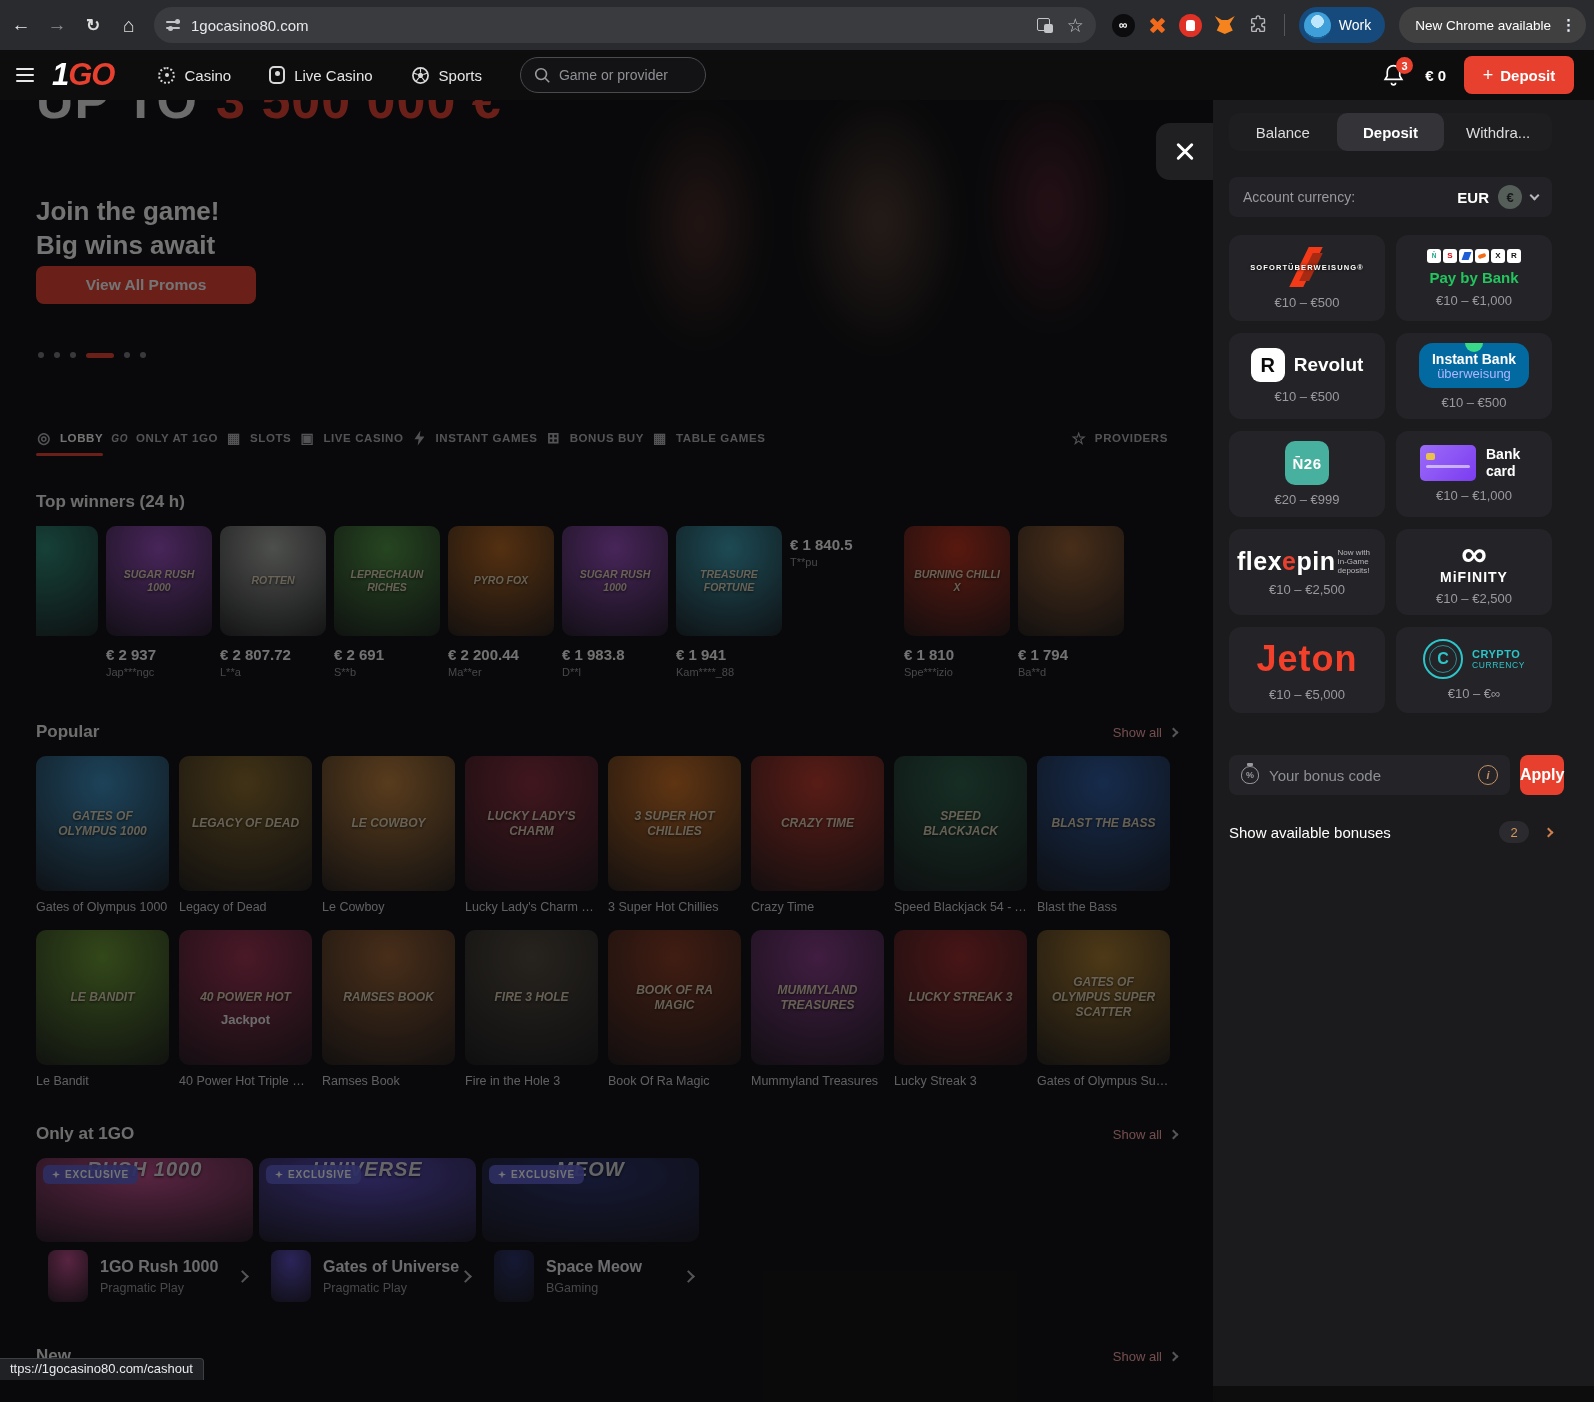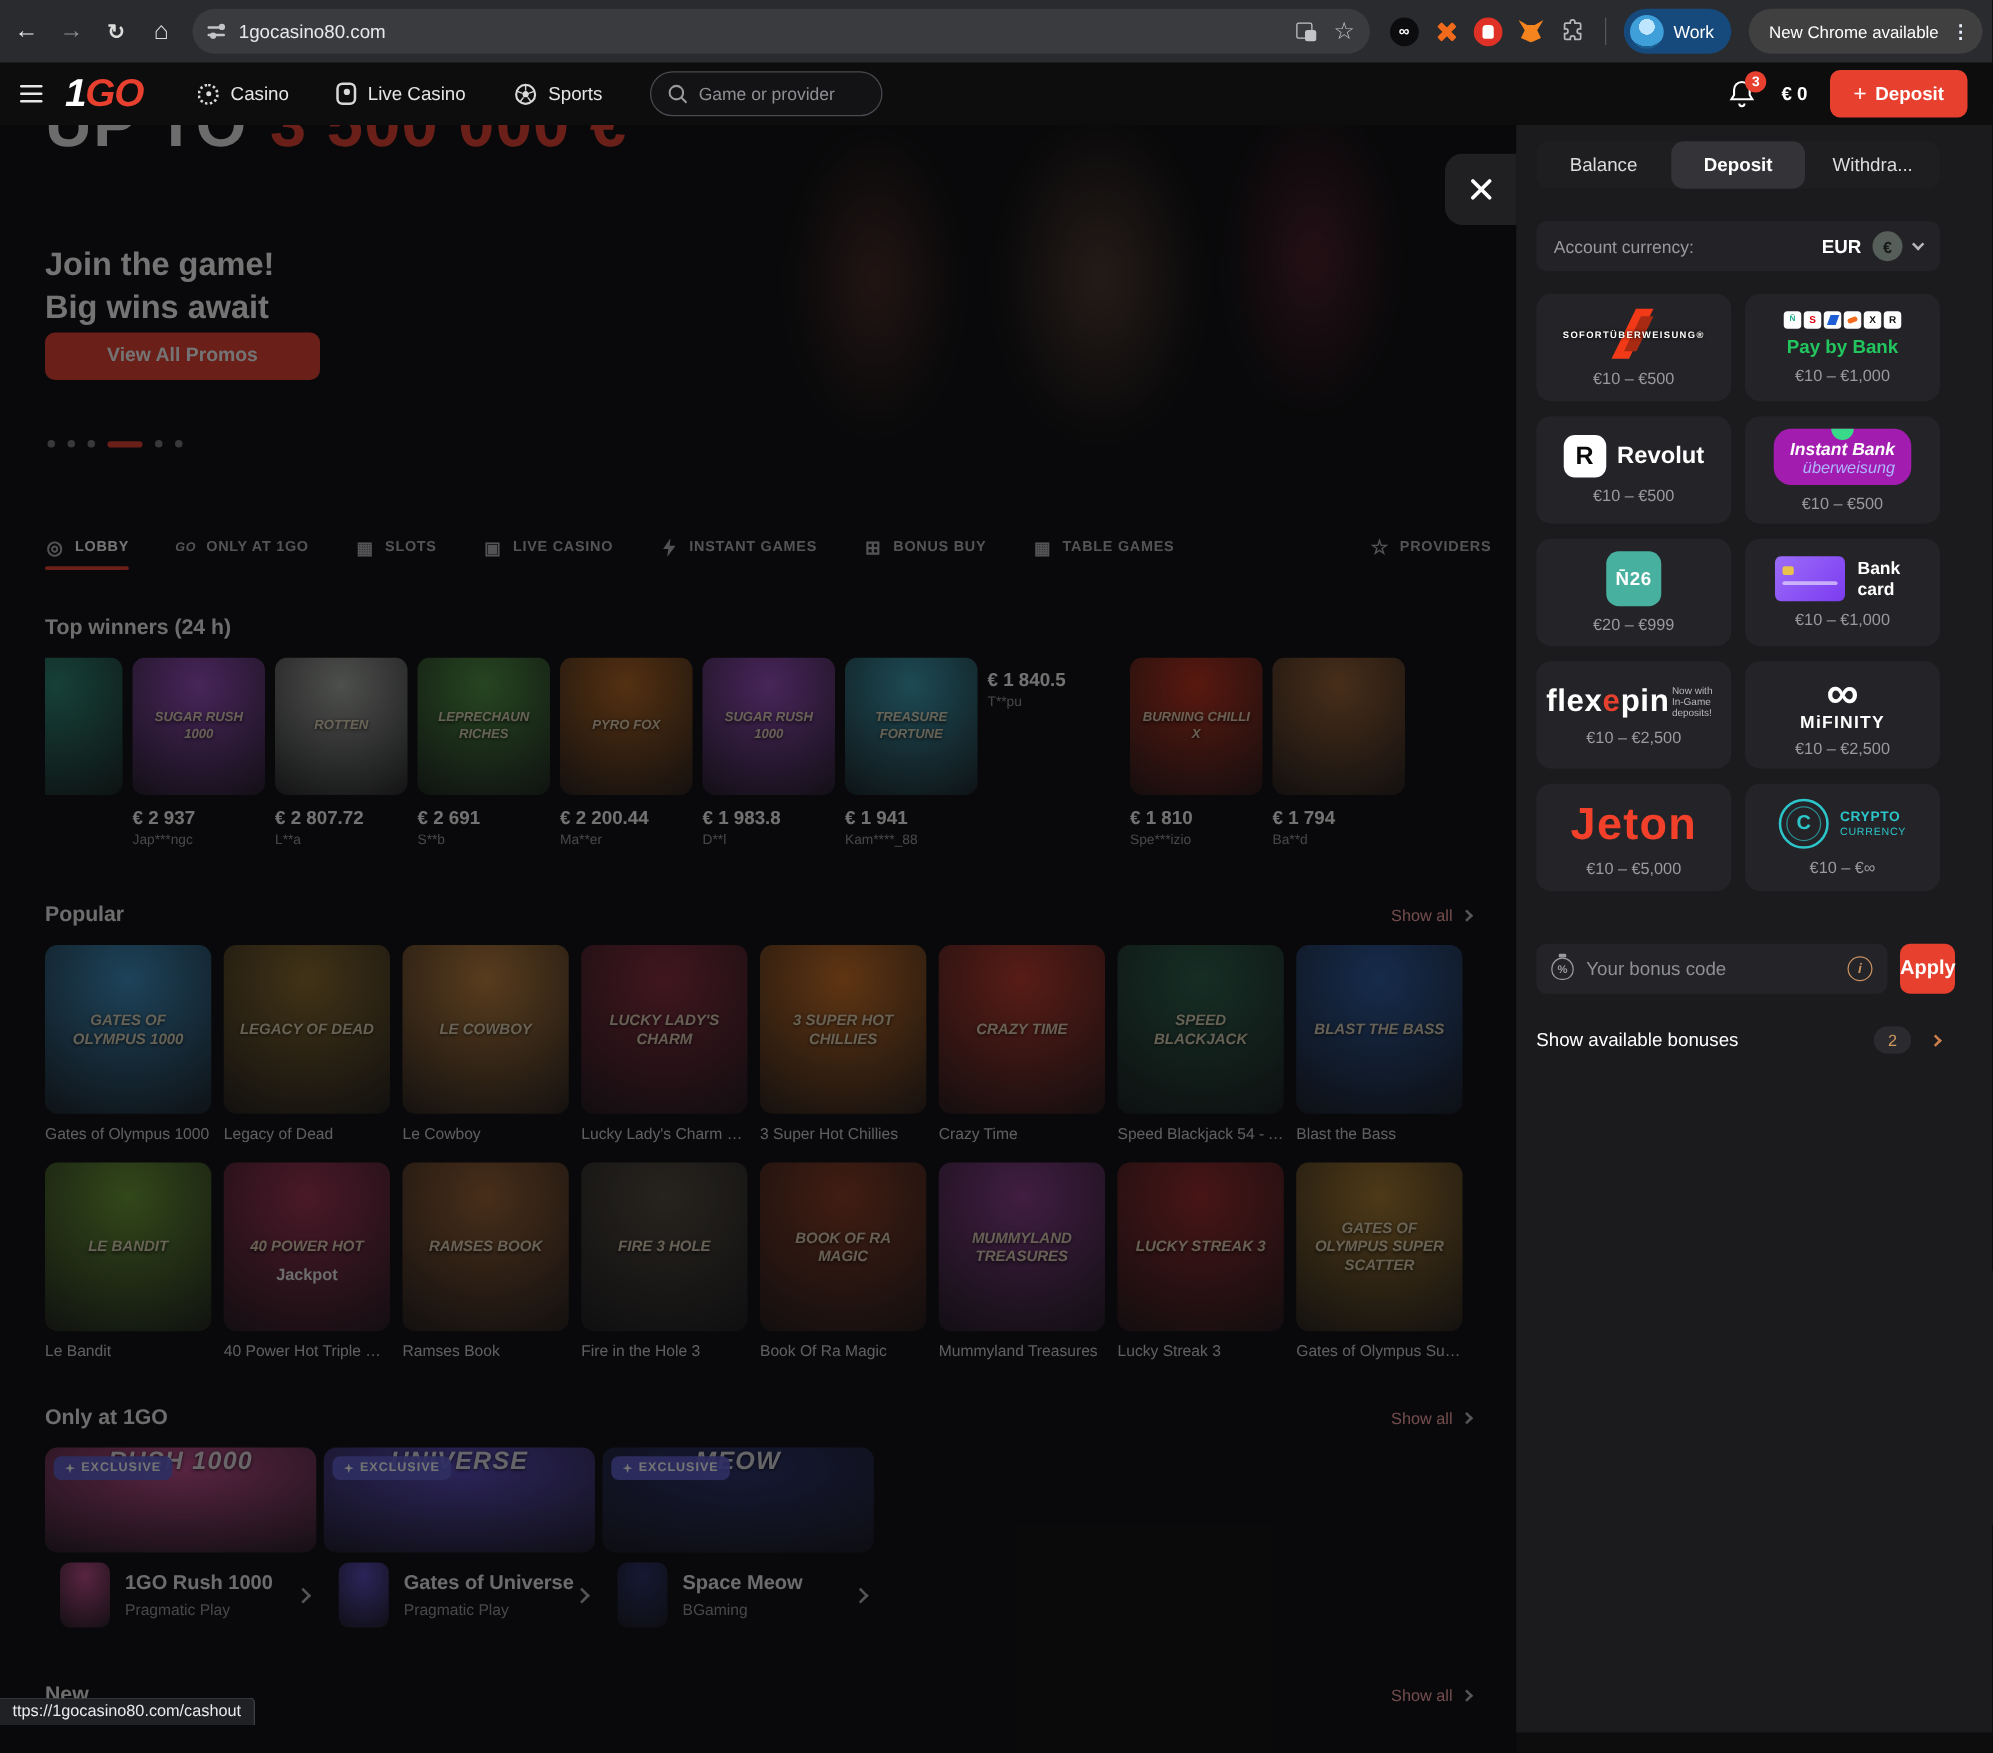--- a/index.html
+++ b/index.html
@@ -74,21 +74,21 @@
   .ph-white{color:rgba(255,255,255,0.92);margin-right:18px;}
   .ph-red{color:#e8402f;}
   .promo-line{position:absolute;left:36px;color:#fff;font-size:26px;font-weight:600;z-index:1;}
   .pl1{top:96px;}
   .pl2{top:130px;}
   .promo-cta{position:absolute;left:36px;top:166px;width:220px;height:38px;border:none;border-radius:8px;background:#e8402f;color:#fff;font-size:15.5px;font-weight:600;cursor:pointer;z-index:1;}
   .dots{position:absolute;left:38px;top:252px;display:flex;align-items:center;gap:10px;z-index:1;}
   .dot{width:6px;height:6px;border-radius:50%;background:#7a7a7e;cursor:pointer;}
   .dot.bar{width:28px;height:5px;border-radius:3px;background:#e8402f;}
 
-  .cat-tabs{position:absolute;left:36px;right:20px;top:330px;display:flex;align-items:center;gap:37px;z-index:1;}
+  .cat-tabs{position:absolute;left:36px;right:45px;top:330px;display:flex;align-items:center;gap:8px;z-index:1;}
   .cat{display:flex;align-items:center;gap:8px;color:#b5b5b8;font-size:11.5px;font-weight:bold;letter-spacing:0.6px;cursor:pointer;position:relative;white-space:nowrap;}
   .cat.active{color:#fff;}
   .cat.active::after{content:"";position:absolute;left:0;right:0;bottom:-10px;height:3px;border-radius:2px;background:#e8402f;}
   .cat.providers{margin-left:auto;}
   .ci{display:inline-flex;align-items:center;justify-content:center;width:16px;height:16px;color:#b5b5b8;}
   .ci-lobby::before{content:"\25CE";font-size:15px;}
   .ci-1go{font-style:italic;font-weight:800;font-size:10px;width:auto;}
   .ci-slots::before{content:"\25A6";font-size:14px;}
   .ci-live::before{content:"\25A3";font-size:14px;}
   .ci-bolt{width:10px;height:15px;background:#b5b5b8;clip-path:polygon(60% 0,0 58%,42% 58%,32% 100%,100% 40%,52% 40%);}
@@ -171,21 +171,21 @@
   .pbb-ic.t-s{color:#e30613;}
   .pbb-shape-blue{position:relative;}
   .pbb-shape-blue::after{content:"";width:7px;height:8px;background:#1f5fd6;transform:skewX(-20deg);}
   .pbb-shape-orange::after{content:"";width:8px;height:4px;border-radius:3px;background:#f26a1b;transform:rotate(-20deg);}
   .pbb-text{color:#22c55e;font-size:15px;font-weight:bold;}
 
   .rev{display:flex;align-items:center;gap:9px;}
   .rev-box{width:34px;height:34px;background:#fff;border-radius:9px;color:#0a0a0a;font-weight:800;font-size:20px;display:flex;align-items:center;justify-content:center;}
   .rev-text{color:#fff;font-weight:800;font-size:19px;}
 
-  .inst{position:relative;background:#a21caf;border-radius:14px;padding:8px 13px 7px;text-align:right;overflow:hidden;font-style:italic;}
+  .inst{position:relative;background:#0369a1;border-radius:14px;padding:8px 13px 7px;text-align:center;overflow:hidden;}
   .inst::before{content:"";position:absolute;top:-9px;left:50%;transform:translateX(-50%);width:18px;height:18px;border-radius:50%;background:#39d98a;}
   .inst-l1{font-size:14px;font-weight:800;color:#fff;position:relative;}
   .inst-l2{font-size:13px;color:#aeb6ff;margin-top:-1px;}
 
   .n26-box{width:44px;height:44px;border-radius:10px;background:#47b09e;color:#fff;font-weight:800;font-size:15px;display:flex;align-items:center;justify-content:center;letter-spacing:0.5px;}
 
   .bc{display:flex;align-items:center;gap:10px;}
   .bc-card{width:56px;height:36px;border-radius:5px;background:linear-gradient(135deg,#9b6cf9,#7c3cf0);position:relative;flex:none;}
   .bc-card::before{content:"";position:absolute;left:6px;top:8px;width:9px;height:7px;border-radius:2px;background:#e8c24a;}
   .bc-card::after{content:"";position:absolute;left:6px;right:6px;top:20px;height:3px;background:rgba(255,255,255,0.55);border-radius:2px;}

